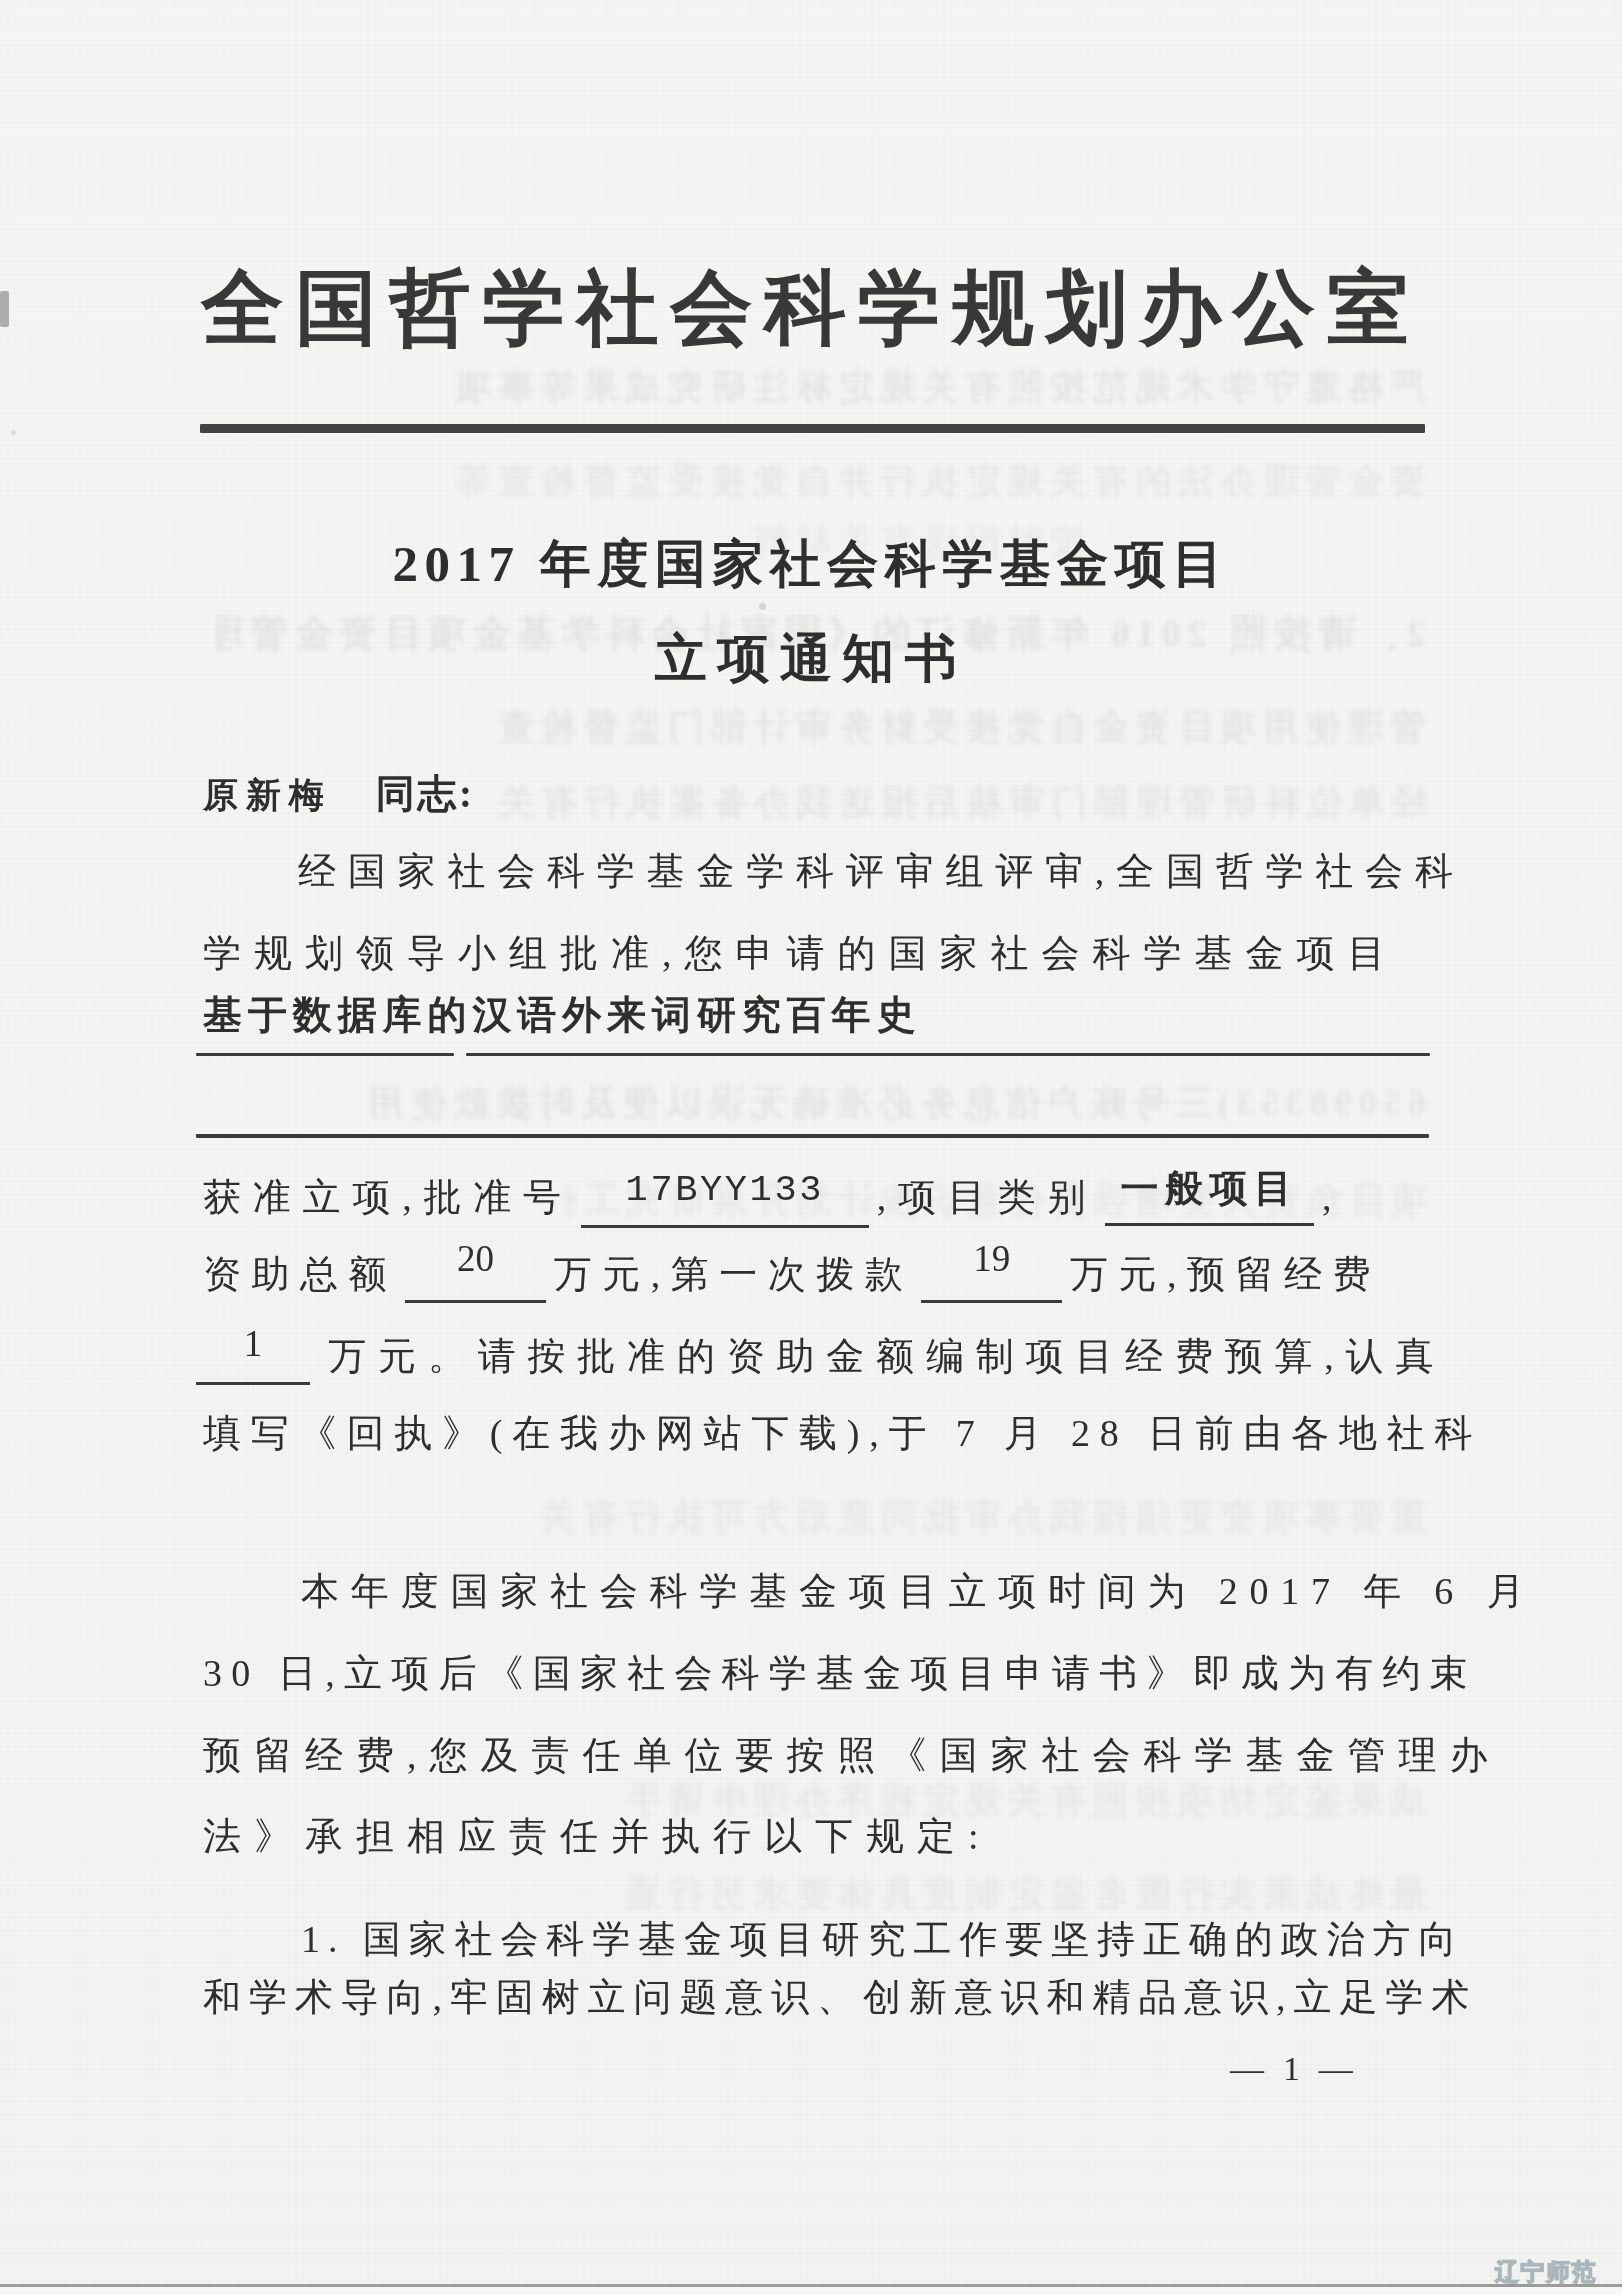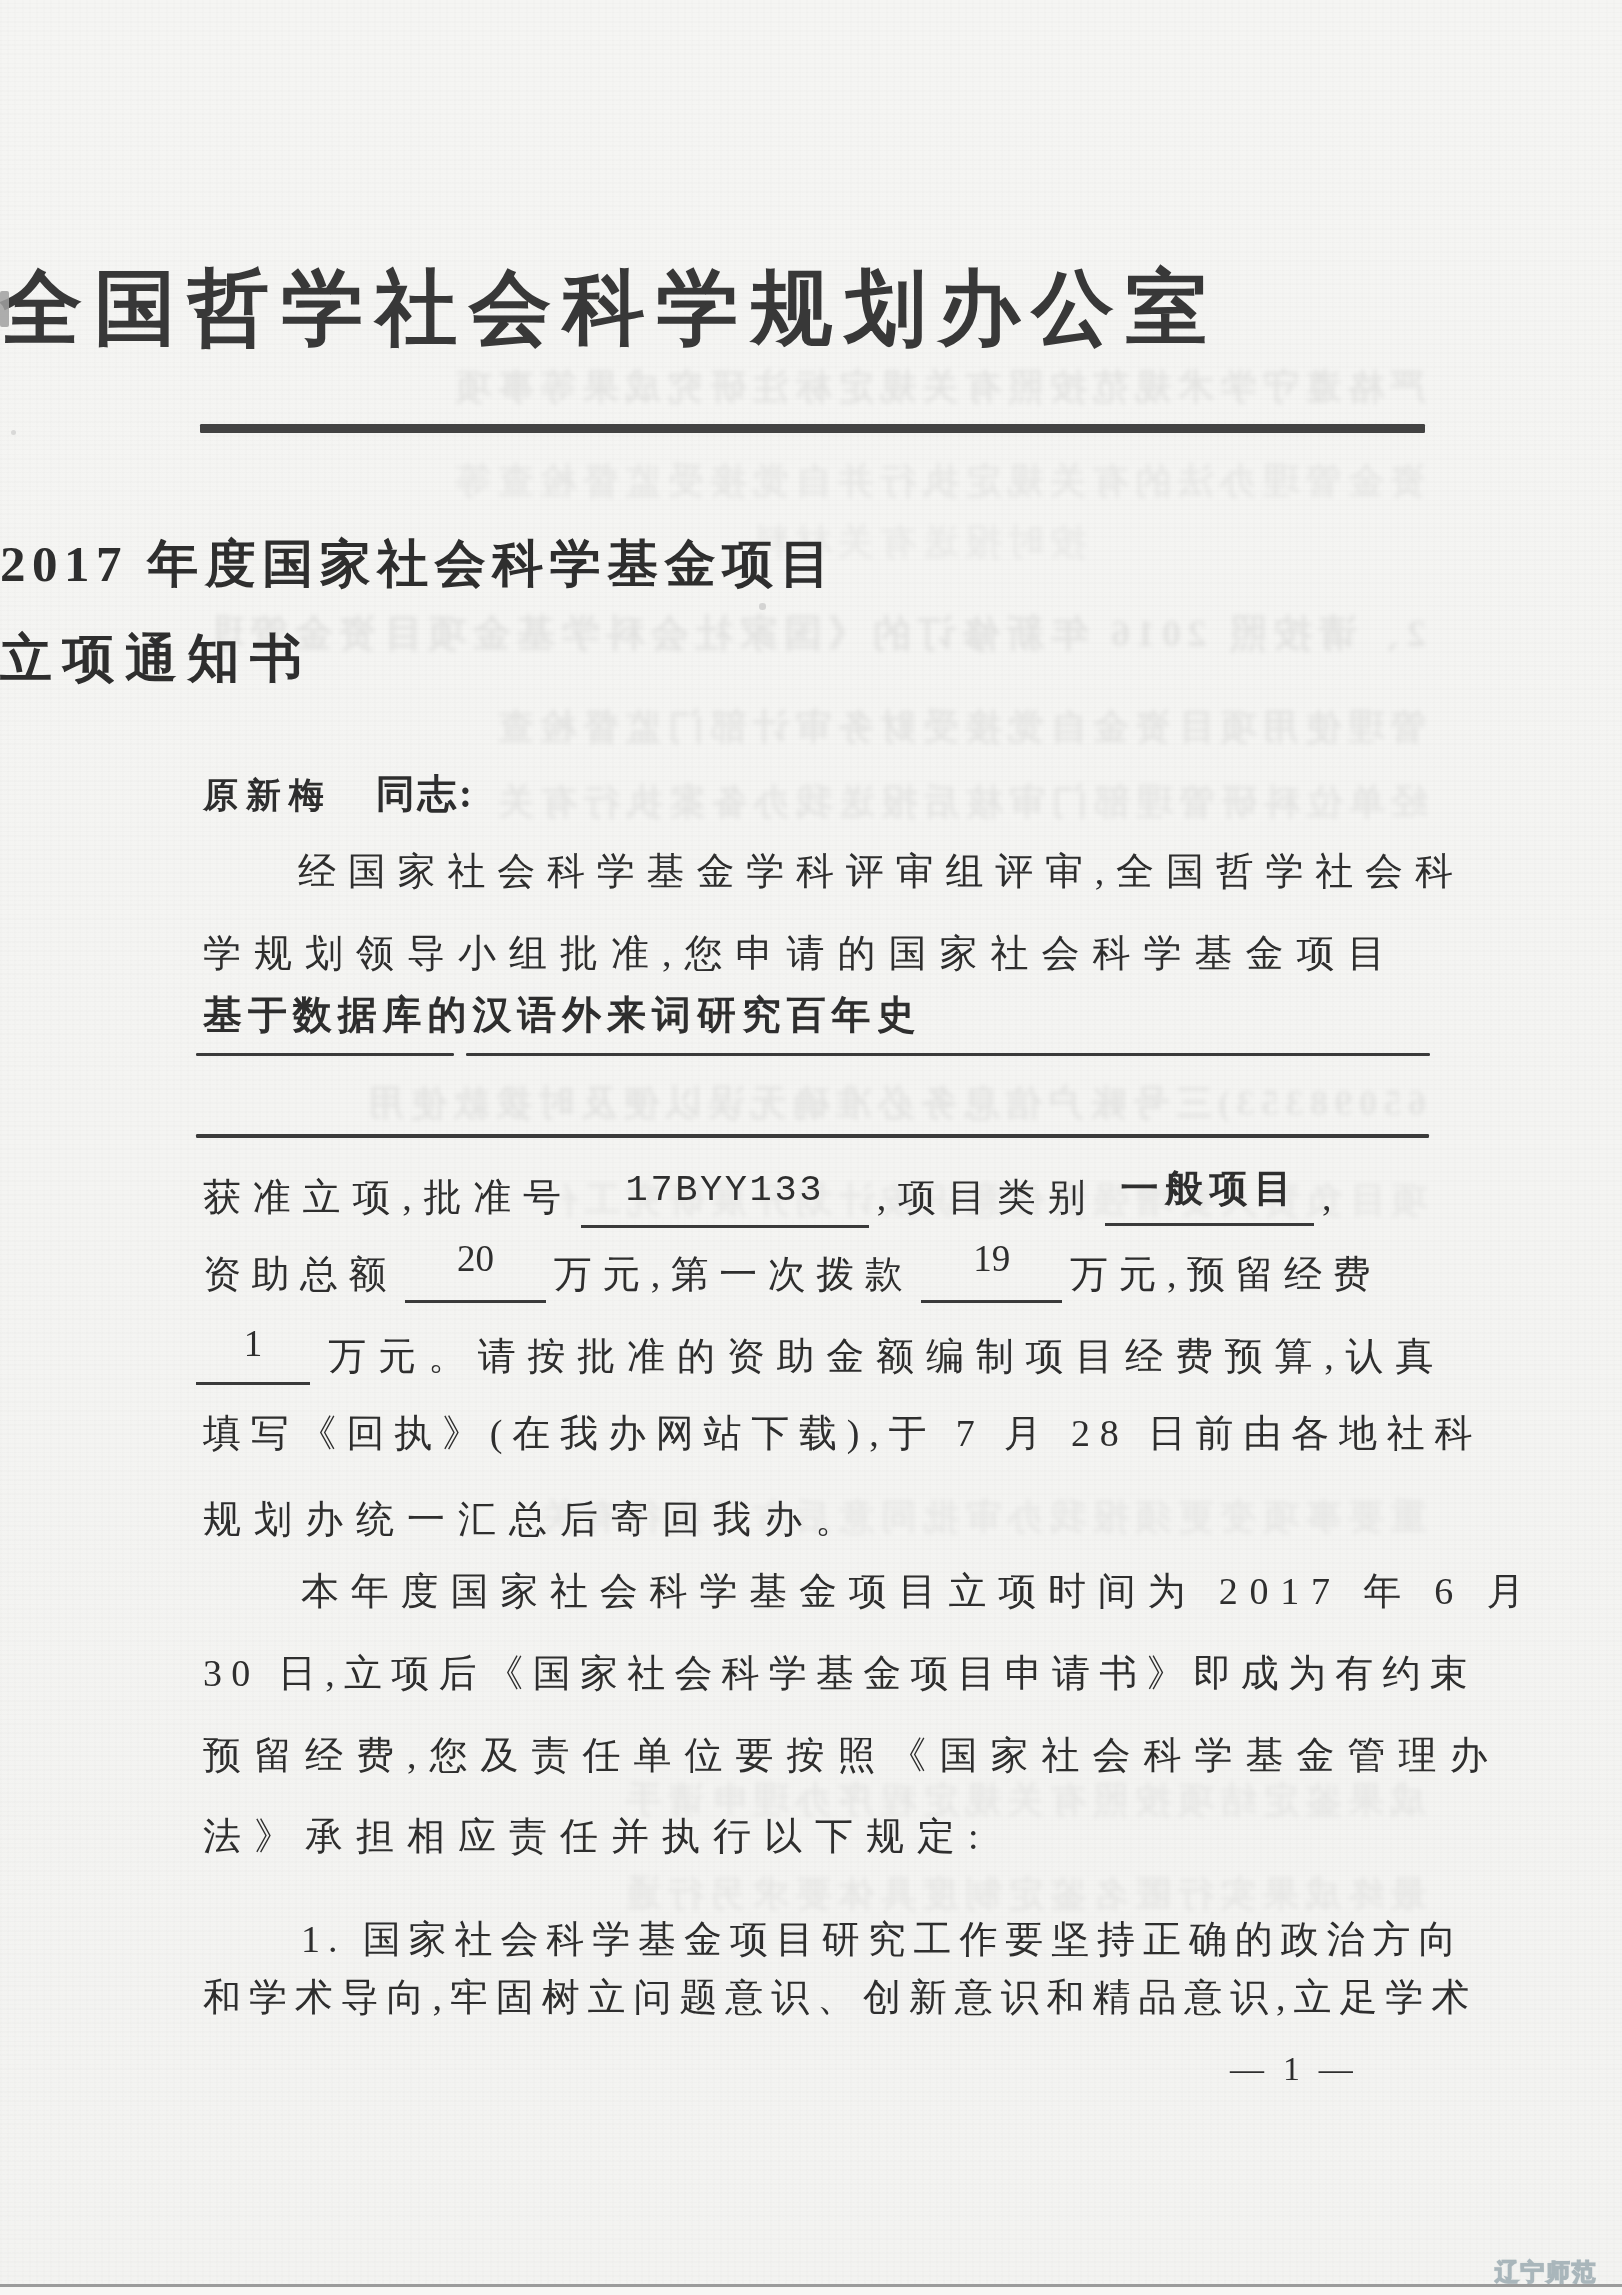--- a/index.html
+++ b/index.html
@@ -8,21 +8,21 @@
     width:1622px;height:2295px;
     background:
       repeating-linear-gradient(0deg, rgba(0,0,0,0.012) 0 1.3px, rgba(0,0,0,0) 1.3px 4.6px),
       repeating-linear-gradient(90deg, rgba(0,0,0,0.008) 0 2px, rgba(0,0,0,0) 2px 7.2px),
       linear-gradient(#f5f5f3,#f3f3f1);
     overflow:hidden;
     font-family:"Liberation Serif","DejaVu Serif",serif;
     color:#2e2e2e;
   }
   .abs{position:absolute;white-space:nowrap;line-height:1.15;}
-  .center{left:0;width:100%;}
+  .center{left:0;width:100%;text-align:center;}
   .b{font-weight:700;}
   .rule{position:absolute;background:#424242;border-radius:1.3px;}
   .uline{position:absolute;background:#3a3a3a;border-radius:1.3px;}
   .blank{
     display:inline-block;border-bottom:3.3px solid #3a3a3a;
     text-align:center;vertical-align:baseline;padding-bottom:3px;
   }
   .raise{position:relative;display:inline-block;}
   .mono{font-family:"Liberation Mono","DejaVu Sans Mono",monospace;}
   .bleed{
@@ -79,21 +79,20 @@
 
   <div class="abs" style="top:1253px;left:203px;font-size:38px;">
     <span style="letter-spacing:10.5px;">资助总额</span><span class="blank" style="width:141px;margin:0 7.9px;"><span class="raise" style="top:-15.7px;font-size:37px;">20</span></span><span style="letter-spacing:10.5px;">万元,第一次拨款</span><span class="blank" style="width:141px;margin:0 7.9px;"><span class="raise" style="top:-15.7px;font-size:37px;">19</span></span><span style="letter-spacing:10.5px;">万元,预留经费</span>
   </div>
 
   <div class="abs" style="top:1335px;left:196px;font-size:38px;">
     <span class="blank" style="width:114px;"><span class="raise" style="top:-13px;font-size:37px;">1</span></span><span style="letter-spacing:11.8px;margin-left:18.3px;">万元。请按批准的资助金额编制项目经费预算,认真</span>
   </div>
 
   <div class="abs" style="top:1412px;left:203px;font-size:38px;letter-spacing:9.8px;">填写《回执》(在我办网站下载),于 7 月 28 日前由各地社科</div>
-  <div class="abs" style="top:1498px;left:203px;font-size:38px;letter-spacing:13px;">规划办统一汇总后寄回我办。</div>
 
   <div class="abs" style="top:1570px;left:301px;font-size:38px;letter-spacing:11.8px;">本年度国家社会科学基金项目立项时间为 2017 年 6 月</div>
   <div class="abs" style="top:1652px;left:203px;font-size:38px;letter-spacing:9.2px;">30 日,立项后《国家社会科学基金项目申请书》即成为有约束</div>
   <div class="abs" style="top:1734px;left:203px;font-size:38px;letter-spacing:13px;">预留经费,您及责任单位要按照《国家社会科学基金管理办</div>
   <div class="abs" style="top:1815px;left:203px;font-size:38px;letter-spacing:13px;">法》承担相应责任并执行以下规定:</div>
 
   <div class="abs" style="top:1896px;left:301px;font-size:38px;letter-spacing:7.9px;margin-top:22px;">1. 国家社会科学基金项目研究工作要坚持正确的政治方向</div>
   <div class="abs" style="top:1976px;left:203px;font-size:38px;letter-spacing:7.9px;">和学术导向,牢固树立问题意识、创新意识和精品意识,立足学术</div>
 
   <div class="abs" style="top:2049px;left:1230px;font-size:34px;letter-spacing:5.2px;">— 1 —</div>

